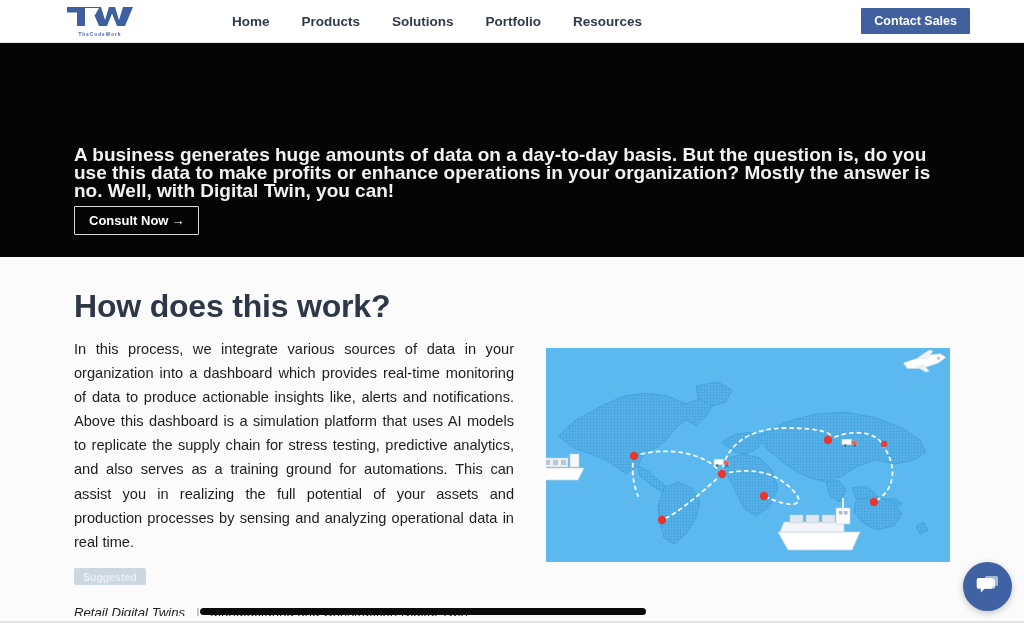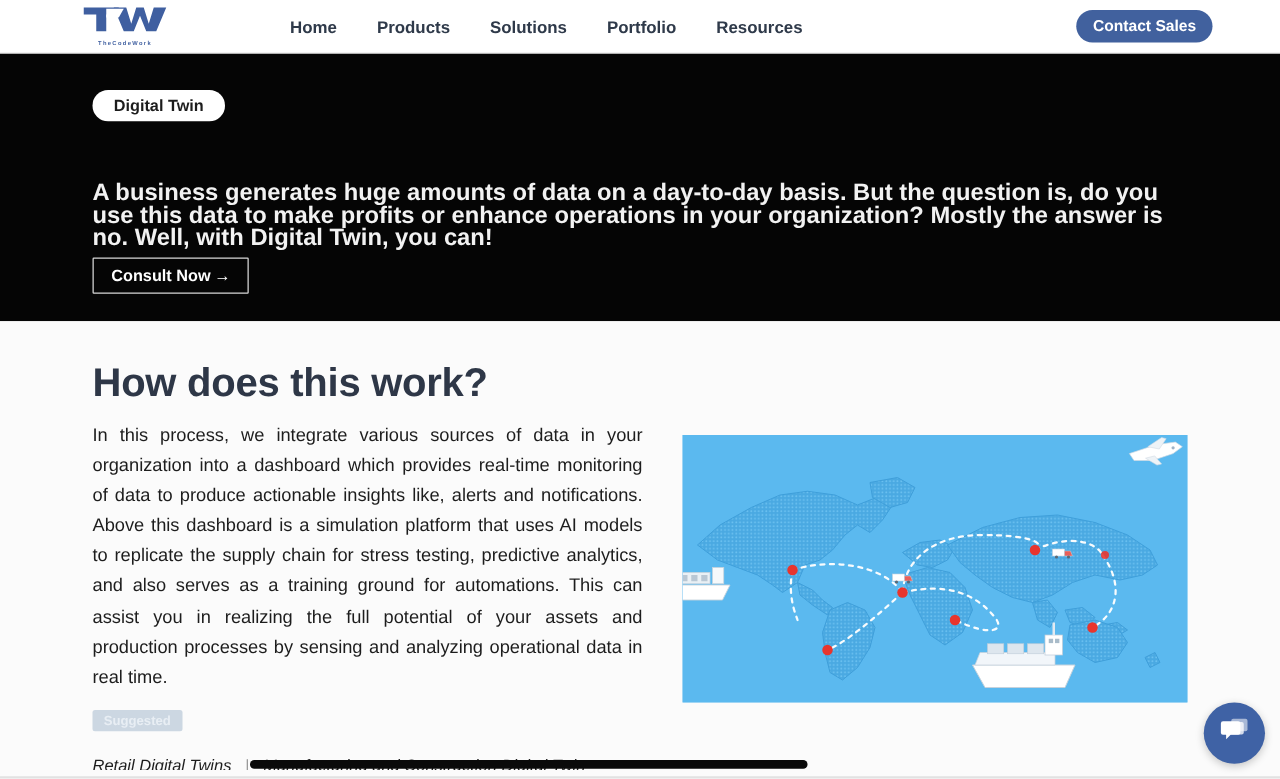--- a/index.html
+++ b/index.html
@@ -43,21 +43,21 @@
   .nav-link {
     font-size: 13.5px; font-weight: bold;
     color: #2f3a4a; text-decoration: none;
     cursor: pointer; white-space: nowrap;
     padding: 4px 2px;
   }
   .contact-btn {
     position: absolute; right: 54px; top: 8px;
     height: 26px; padding: 0 13px;
     background: #41619e; color: #ffffff;
-    border: none; border-radius: 13px;
+    border: none; border-radius: 1px;
     font-family: "Liberation Sans", sans-serif;
     font-size: 12.5px; font-weight: bold;
     display: flex; align-items: center; justify-content: center;
     cursor: pointer; white-space: nowrap;
   }
 
   
   .hero {
     position: absolute; top: 43px; left: 0;
     width: 1024px; height: 214px;
@@ -196,21 +196,20 @@
       <a class="nav-link">Products</a>
       <a class="nav-link">Solutions</a>
       <a class="nav-link">Portfolio</a>
       <a class="nav-link">Resources</a>
     </nav>
 
     <button class="contact-btn">Contact Sales</button>
   </div>
 
   <section class="hero">
-    <span class="pill">Digital Twin</span>
     <p class="hero-desc">A business generates huge amounts of data on a day-to-day basis. But the question is, do you use this data to make profits or enhance operations in your organization? Mostly the answer is no. Well, with Digital Twin, you can!</p>
     <button class="consult-btn">
       <span>Consult Now</span>
       <span>→</span>
     </button>
   </section>
 
   <section class="content">
 
     <h2 class="section-title">How does this work?</h2>

